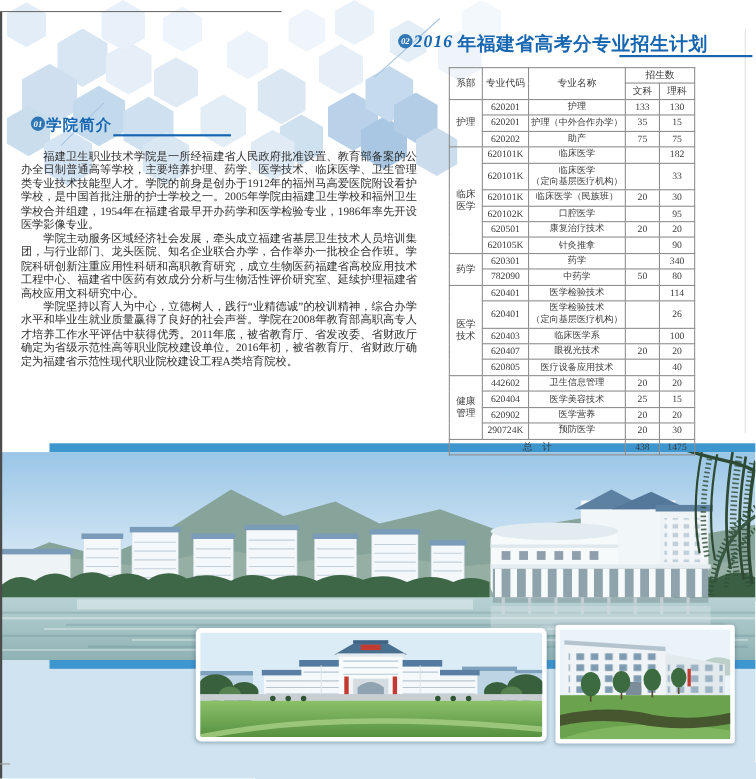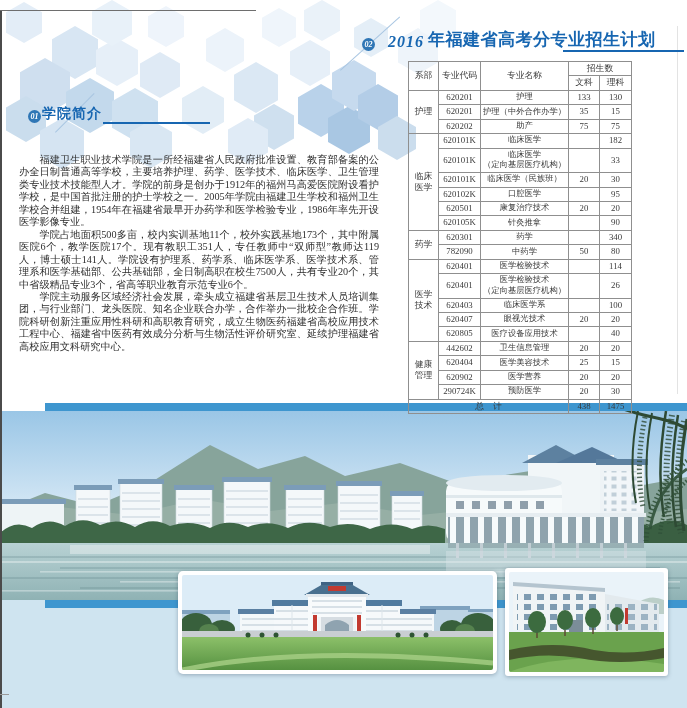--- a/index.html
+++ b/index.html
@@ -9,34 +9,34 @@
   .hex-field{position:absolute;left:0;top:0;width:687px;height:200px;z-index:0;}
   .hex{position:absolute;clip-path:polygon(50% 0,100% 25%,100% 75%,50% 100%,0 75%,0 25%);}
   .diag-line{position:absolute;height:1px;background:#a9c6e2;transform-origin:0 0;z-index:1;}
   
   .edge-left{position:absolute;left:0;top:10px;width:2px;height:698px;background:#4b4b4b;z-index:9;}
   .edge-top{position:absolute;left:0;top:10px;width:256px;height:1px;background:#6e6e6e;z-index:9;}
   .corner-mark{position:absolute;left:0;top:694px;width:9px;height:11px;border-top:1px solid #9a9a9a;z-index:9;}
   .page-fold{position:absolute;left:677px;top:26px;width:1px;height:368px;background:#e3e3e3;z-index:1;}
 
   
-  .sec-head{position:absolute;display:flex;align-items:flex-end;z-index:2;}
+  .sec-head{position:absolute;display:flex;align-items:center;z-index:2;}
   .badge{display:inline-block;width:13px;height:13px;border-radius:50%;background:#2f76b5;color:#fff;
          font-size:8px;font-style:italic;font-weight:bold;text-align:center;line-height:13px;
          font-family:"Liberation Serif",serif;margin-right:1px;}
   .sec1-title{font-family:"Liberation Sans","DejaVu Sans",sans-serif;font-weight:bold;font-size:14px;
               color:#1766b1;letter-spacing:1px;margin-top:4px;}
-  .year{font-style:italic;font-weight:bold;font-size:16px;color:#1766b1;margin-top:2px;letter-spacing:1px;margin-left:12px;}
+  .year{font-style:italic;font-weight:bold;font-size:16px;color:#1766b1;margin-top:2px;letter-spacing:1px;}
   .sec2-title{font-family:"Liberation Sans","DejaVu Sans",sans-serif;font-weight:bold;font-size:17px;
               color:#1766b1;margin:4px 0 0 4px;letter-spacing:0.5px;}
   .underline{position:absolute;height:2px;background:#1766b1;z-index:2;}
 
   
   .intro-body{position:absolute;left:19px;top:137px;width:360px;z-index:2;
-              font-size:10.2px;line-height:12.45px;color:#2e2e2e;text-align:justify;margin-top:17px;}
+              font-size:10.2px;line-height:12.45px;color:#2e2e2e;text-align:justify;}
   .intro-body p{margin:0;text-indent:2em;}
 
   
   .table-wrap{position:absolute;left:408px;top:61px;width:223px;z-index:2;}
   table.enroll{border-collapse:collapse;table-layout:fixed;width:223px;font-size:8.8px;color:#3a3a3a;}
   table.enroll th,table.enroll td{border:1px solid #8f8f8f;text-align:center;vertical-align:middle;
         padding:1px 2px;font-weight:normal;line-height:1.3;}
   table.enroll .major{font-size:8.3px;white-space:pre-line;}
   table.enroll .dept{padding:0 4px;}
   .c-dept{width:30px}.c-code{width:42px}.c-major{width:88px}.c-arts{width:31px}.c-sci{width:32px}
@@ -88,22 +88,22 @@
   <div class="diag-line" style="left:340px;top:70px;width:80px;transform:rotate(-42deg);"></div>
 
   <div class="sec-head" style="left:28px;top:101px;">
     <span class="badge">01</span>
     <span class="sec1-title">学院简介</span>
   </div>
   <div class="underline" style="left:103px;top:122px;width:107px;"></div>
 
   <div class="intro-body">
     <p>福建卫生职业技术学院是一所经福建省人民政府批准设置、教育部备案的公办全日制普通高等学校，主要培养护理、药学、医学技术、临床医学、卫生管理类专业技术技能型人才。学院的前身是创办于1912年的福州马高爱医院附设看护学校，是中国首批注册的护士学校之一。2005年学院由福建卫生学校和福州卫生学校合并组建，1954年在福建省最早开办药学和医学检验专业，1986年率先开设医学影像专业。</p>
-    <p>学院占地面积500多亩，校内实训基地11个，校外实践基地173个，其中附属医院6个，教学医院17个。现有教职工351人，专任教师中“双师型”教师达119人，博士硕士141人。学院设有护理系、药学系、临床医学系、医学技术系、管理系和医学基础部、公共基础部，全日制高职在校生7500人，共有专业20个，其中省级精品专业3个，省高等职业教育示范专业6个。</p>
     <p>学院主动服务区域经济社会发展，牵头成立福建省基层卫生技术人员培训集团，与行业部门、龙头医院、知名企业联合办学，合作举办一批校企合作班。学院科研创新注重应用性科研和高职教育研究，成立生物医药福建省高校应用技术工程中心、福建省中医药有效成分分析与生物活性评价研究室、延续护理福建省高校应用文科研究中心。</p>
+    <p>学院坚持以育人为中心，立德树人，践行“业精德诚”的校训精神，综合办学水平和毕业生就业质量赢得了良好的社会声誉。学院在2008年教育部高职高专人才培养工作水平评估中获得优秀。2011年底，被省教育厅、省发改委、省财政厅确定为省级示范性高等职业院校建设单位。2016年初，被省教育厅、省财政厅确定为福建省示范性现代职业院校建设工程A类培育院校。</p>
   </div>
 
   <div class="sec-head" style="left:362px;top:24px;">
     <span class="badge">02</span>
     <span class="year">2016</span>
     <span class="sec2-title">年福建省高考分专业招生计划</span>
   </div>
   <div class="underline" style="left:563px;top:50px;width:121px;"></div>
   <div class="page-fold"></div>
 

